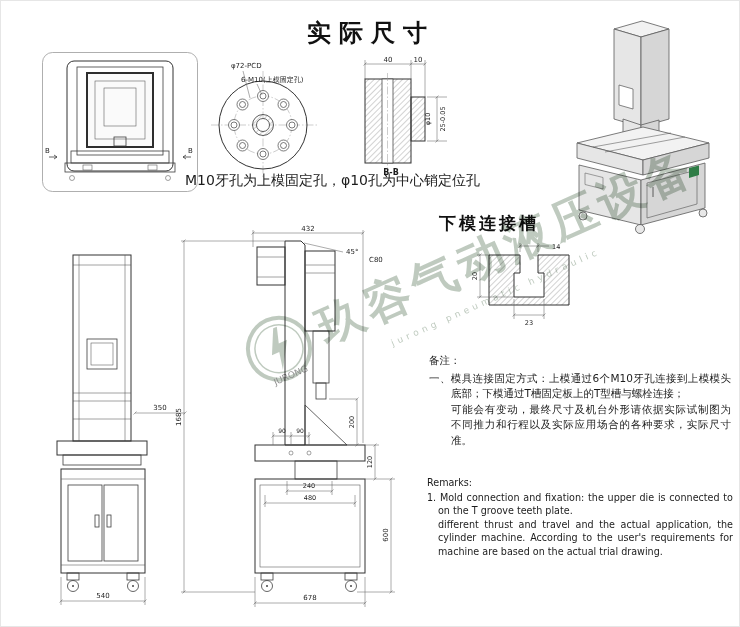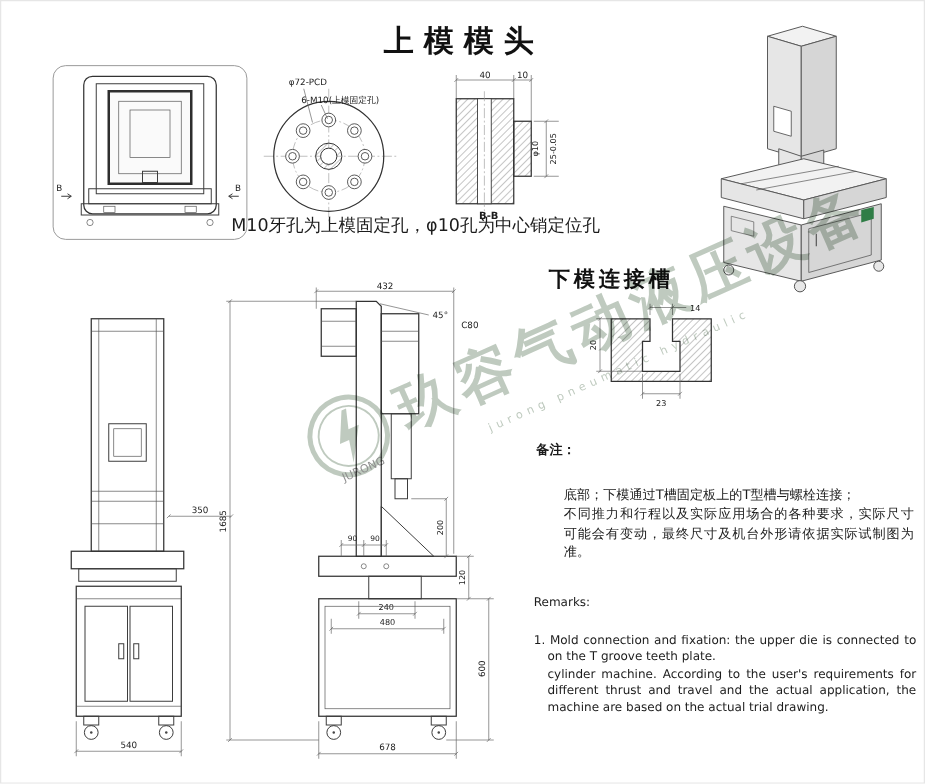--- a/index.html
+++ b/index.html
@@ -16,38 +16,38 @@
   .s06{stroke:#555;stroke-width:.55;fill:none}
   .dim{stroke:#666;stroke-width:.55;fill:none}
   .cl{stroke:#999;stroke-width:.5;fill:none;stroke-dasharray:8 2 1.5 2}
   .f1{fill:#f2f2f2;stroke:#5a5a5a;stroke-width:.8}
   .f2{fill:#e6e6e6;stroke:#5a5a5a;stroke-width:.8}
   .f3{fill:#d6d6d6;stroke:#5a5a5a;stroke-width:.8}
   .flange-note{left:184px;top:171px;font-size:14px;color:#1c1c1c;white-space:nowrap}
   .tslot-label{left:438px;top:211px;font-size:17px;font-weight:bold;letter-spacing:3px;color:#111}
   .remarks{position:absolute;color:#1c1c1c}
   .remarks-cn{left:428px;top:352px;width:302px;font-size:10.5px;line-height:15.5px}
-  .remarks-cn .hd{font-weight:bold;margin-bottom:20px}
+  .remarks-cn .hd{font-weight:normal;margin-bottom:2px}
   .remarks-en{left:426px;top:475px;width:306px;font-size:9.6px;line-height:13.6px}
-  .remarks-en .hd{margin-bottom:16px}
+  .remarks-en .hd{margin-bottom:1px}
   .ind{padding-left:22px}
   .ind-en{padding-left:11px}
   .jl{text-align:justify;text-align-last:justify}
   .watermark{position:absolute;left:246px;top:322px;height:80px;display:flex;align-items:center;
              gap:10px;transform:rotate(-24deg);transform-origin:0 50%;pointer-events:none;
              z-index:9;color:#7f967f;opacity:.5;mix-blend-mode:multiply}
   .wm-text{font-size:46px;font-weight:bold;letter-spacing:5px;white-space:nowrap}
   .wm-sub{position:absolute;left:140px;bottom:-6px;font-size:9px;letter-spacing:4px;white-space:nowrap}
 </style>
 </head>
 <body>
 
 <div class="sheet">
 
-  <div class="abs title">上模模头</div>
+  <div class="abs title">实际尺寸</div>
 
   <svg class="abs" style="left:40px;top:50px" width="158" height="142" viewBox="0 0 158 142">
     <rect x="1.5" y="1.5" width="155" height="139" rx="10" stroke="#9a9a9a" stroke-width=".8" fill="none"></rect>
     <g>
       <rect x="26" y="10" width="106" height="110" rx="7" class="s1"></rect>
       <rect x="36" y="16" width="86" height="88" class="s08"></rect>
       <rect x="46" y="22" width="66" height="74" fill="#fafafa" stroke="#2e2e2e" stroke-width="2"></rect>
       <rect x="54" y="30" width="50" height="58" class="s06"></rect>
       <rect x="63" y="37" width="32" height="38" class="s06"></rect>
       <rect x="73" y="86" width="12" height="9" class="s08"></rect>
@@ -355,32 +355,33 @@
       <line x1="112" y1="20" x2="8" y2="20" class="dim"></line>
       <line x1="82" y1="371" x2="8" y2="371" class="dim"></line>
       <line x1="11" y1="20" x2="11" y2="371" class="dim"></line>
       <path d="M9.5 21.5 l3 -3 M9.5 372.5 l3 -3" class="dim"></path>
     </g>
     <text transform="rotate(-90 8 196)" x="8" y="196" text-anchor="middle" font-size="7">1685</text>
   </svg>
 
   <div class="remarks remarks-cn">
     <div class="hd">备注：</div>
+    <div class="jl">一、模具连接固定方式：上模通过6个M10牙孔连接到上模模头</div>
     <div class="ind">底部；下模通过T槽固定板上的T型槽与螺栓连接；</div>
+    <div class="ind jl">可能会有变动，最终尺寸及机台外形请依据实际试制图为</div>
     <div class="ind jl">不同推力和行程以及实际应用场合的各种要求，实际尺寸</div>
-    <div class="ind jl">可能会有变动，最终尺寸及机台外形请依据实际试制图为</div>
     <div class="ind">准。</div>
   </div>
 
   <div class="remarks remarks-en">
     <div class="hd">Remarks:</div>
     <div class="jl">1. Mold connection and fixation: the upper die is connected to</div>
     <div class="ind-en">on the T groove teeth plate.</div>
+    <div class="ind-en jl">different thrust and travel and the actual application, the</div>
     <div class="ind-en jl">cylinder machine. According to the user's requirements for</div>
-    <div class="ind-en jl">different thrust and travel and the actual application, the</div>
     <div class="ind-en">machine are based on the actual trial drawing.</div>
   </div>
 
   <div class="watermark">
     <svg width="70" height="70" viewBox="0 0 70 70">
       <circle cx="35" cy="35" r="31" fill="none" stroke="currentColor" stroke-width="4"></circle>
       <circle cx="35" cy="35" r="24" fill="none" stroke="currentColor" stroke-width="1.5"></circle>
       <path d="M38 14 L26 38 h8 L30 56 L46 30 h-9 L42 14 Z" fill="currentColor"></path>
       <text x="35" y="67" text-anchor="middle" font-size="9" fill="currentColor">JURONG</text>
     </svg>

